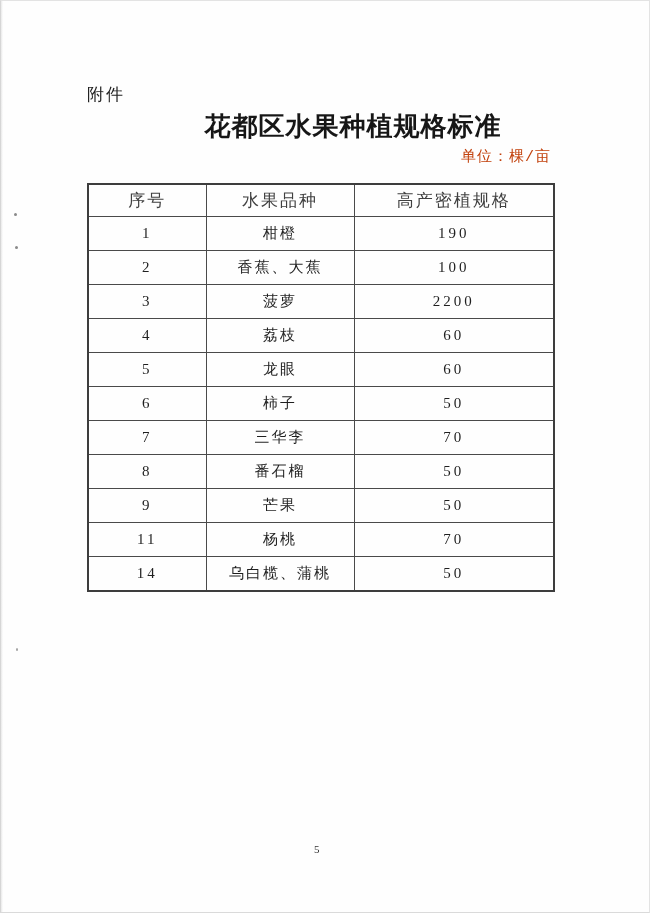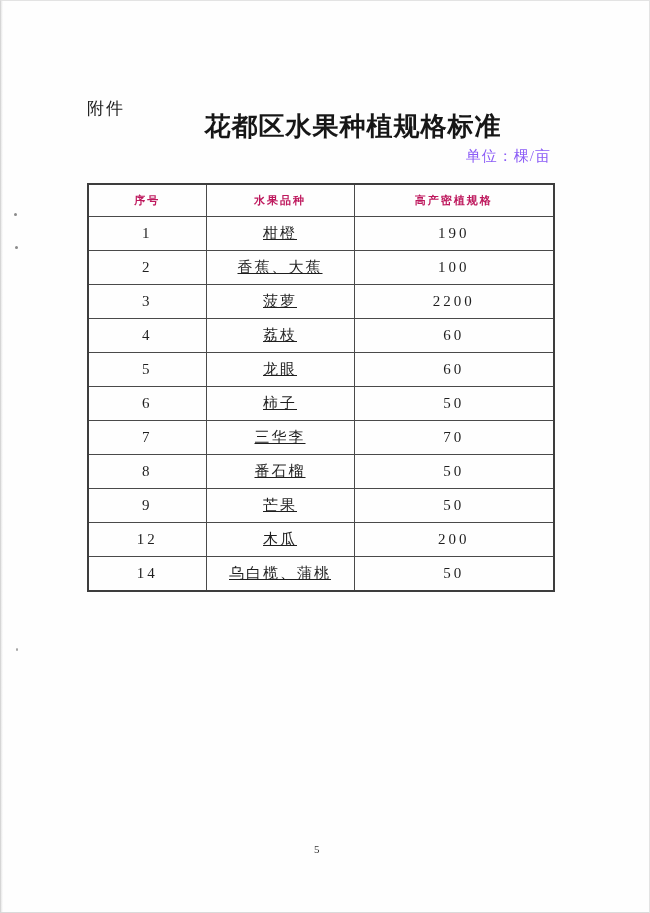--- a/index.html
+++ b/index.html
@@ -16,21 +16,21 @@
     border: 1px solid #e3e3e3;
     border-left-color: #d6d6d6;
     border-bottom-color: #dadada;
     overflow: hidden;
     font-family: "Liberation Serif", "DejaVu Serif", serif;
     color: #1c1c1c;
   }
   .attachment-label {
     position: absolute;
     left: 86px;
-    top: 96px;
+    top: 82px;
     font-size: 17px;
     letter-spacing: 2px;
     color: #222;
   }
   .doc-title {
     position: absolute;
     left: 0;
     top: 108px;
     width: 640px;
     text-align: center;
@@ -39,21 +39,22 @@
     letter-spacing: 1px;
     color: #161616;
     padding-left: 32px;
   }
   .unit-label {
     position: absolute;
     right: 98px;
     top: 146px;
     font-size: 15px;
     letter-spacing: 1px;
-    color: #8b5cf6;
+    color: #c2410c;
+    font-family: Liberation Mono, monospace;
   }
   table.fruit-table {
     position: absolute;
     left: 86px;
     top: 182px;
     width: 466px;
     border-collapse: collapse;
     table-layout: fixed;
     border: 2px solid #3d3d3d;
   }
@@ -63,37 +64,36 @@
   table.fruit-table th, table.fruit-table td {
     border: 1px solid #4a4a4a;
     text-align: center;
     vertical-align: middle;
     padding: 0;
     overflow: hidden;
     white-space: nowrap;
   }
   table.fruit-table th {
     height: 31px;
-    font-size: 11px;
-    font-weight: 700;
+    font-size: 17px;
+    font-weight: 400;
     letter-spacing: 2px;
-    color: #be185d;
+    color: #404040;
   }
   table.fruit-table td {
     height: 33px;
     font-size: 15px;
     color: #1f1f1f;
   }
   td.cell-num {
     letter-spacing: 3px;
     font-family: "Liberation Serif", "DejaVu Serif", serif;
   }
   td.cell-cn {
     letter-spacing: 2px;
-    text-decoration: underline;
   }
   .page-number {
     position: absolute;
     left: 313px;
     top: 842px;
     font-size: 11px;
     color: #333;
   }
   .speck {
     position: absolute;
@@ -179,23 +179,23 @@
           <td class="cell-num">8</td>
           <td class="cell-cn">番石榴</td>
           <td class="cell-num">50</td>
         </tr>
         <tr>
           <td class="cell-num">9</td>
           <td class="cell-cn">芒果</td>
           <td class="cell-num">50</td>
         </tr>
         <tr>
-          <td class="cell-num">12</td>
-          <td class="cell-cn">木瓜</td>
-          <td class="cell-num">200</td>
+          <td class="cell-num">11</td>
+          <td class="cell-cn">杨桃</td>
+          <td class="cell-num">70</td>
         </tr>
         <tr>
           <td class="cell-num">14</td>
           <td class="cell-cn">乌白榄、蒲桃</td>
           <td class="cell-num">50</td>
         </tr>
       </tbody>
   </table>
 
   <div class="page-number">5</div>

